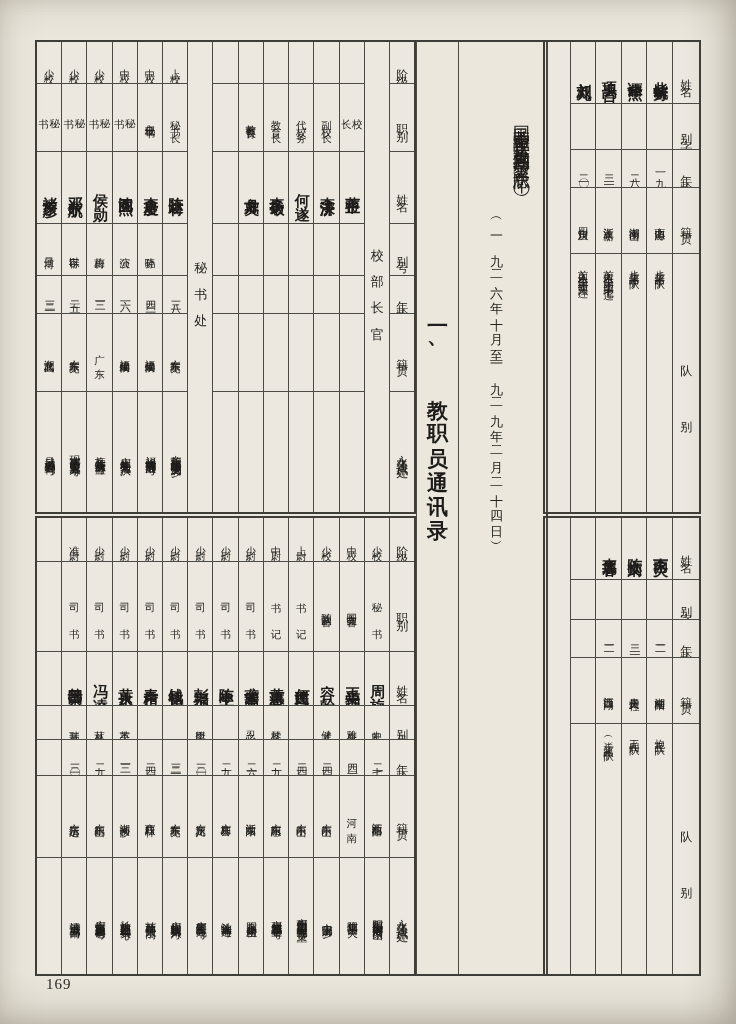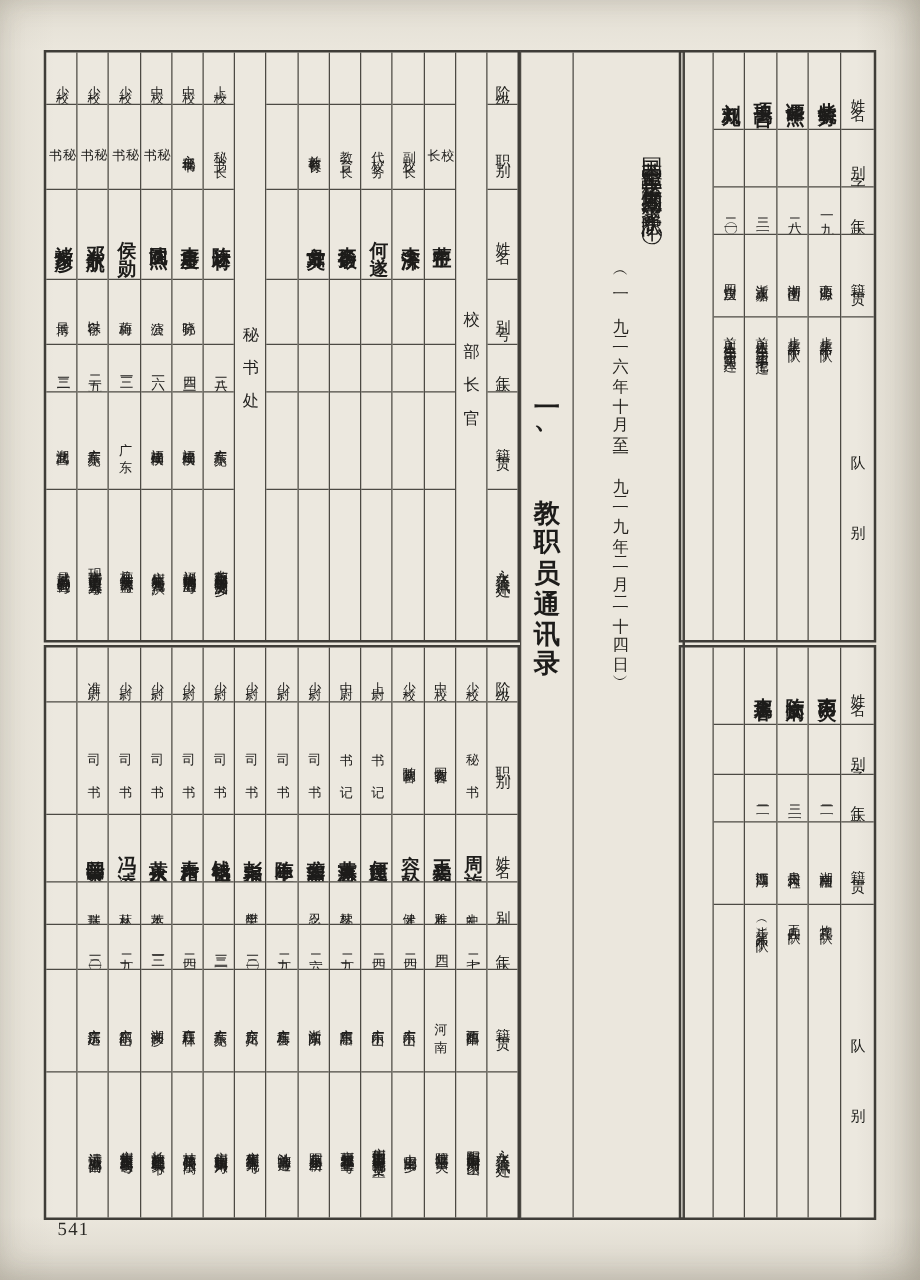--- a/index.html
+++ b/index.html
@@ -411,14 +411,14 @@
         <div class="cell" style="height: 40px;"></div>
         <div class="cell" style="height: 38px;"></div>
         <div class="cell" style="height: 66px;"></div>
         <div class="cell" style="height: 250px;"></div>
       </div>
       <div class="col">
         <div class="cell tall"></div>
       </div>
     </div>
 
-  <div class="page-number">541</div>
+  <div class="page-number">169</div>
 </div>
 
 </body></html>

